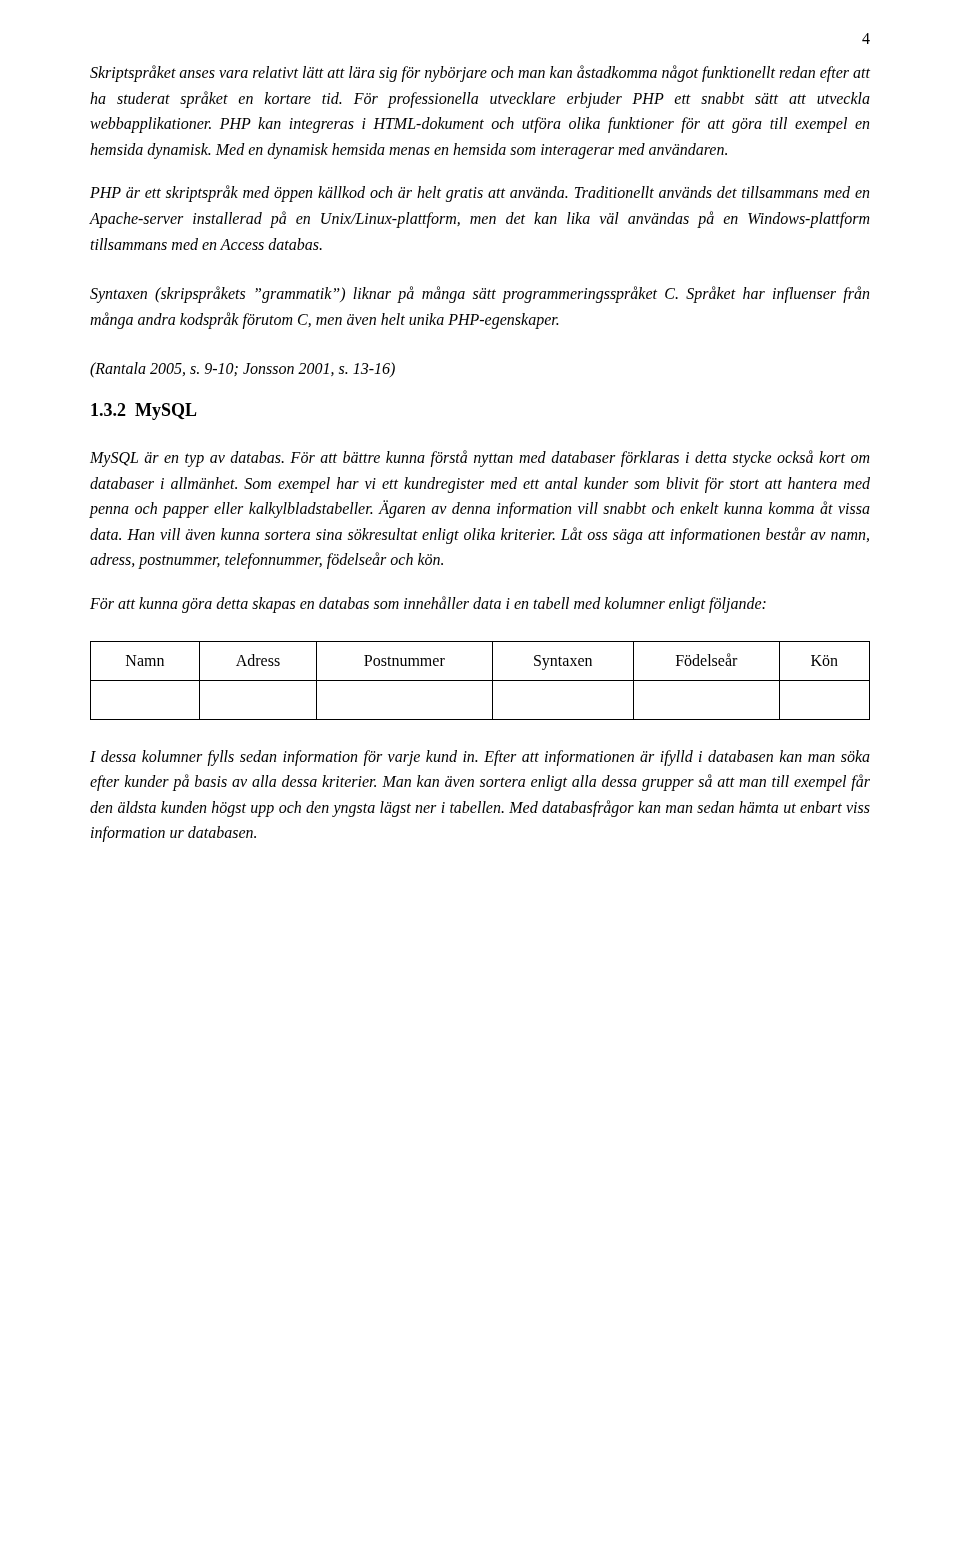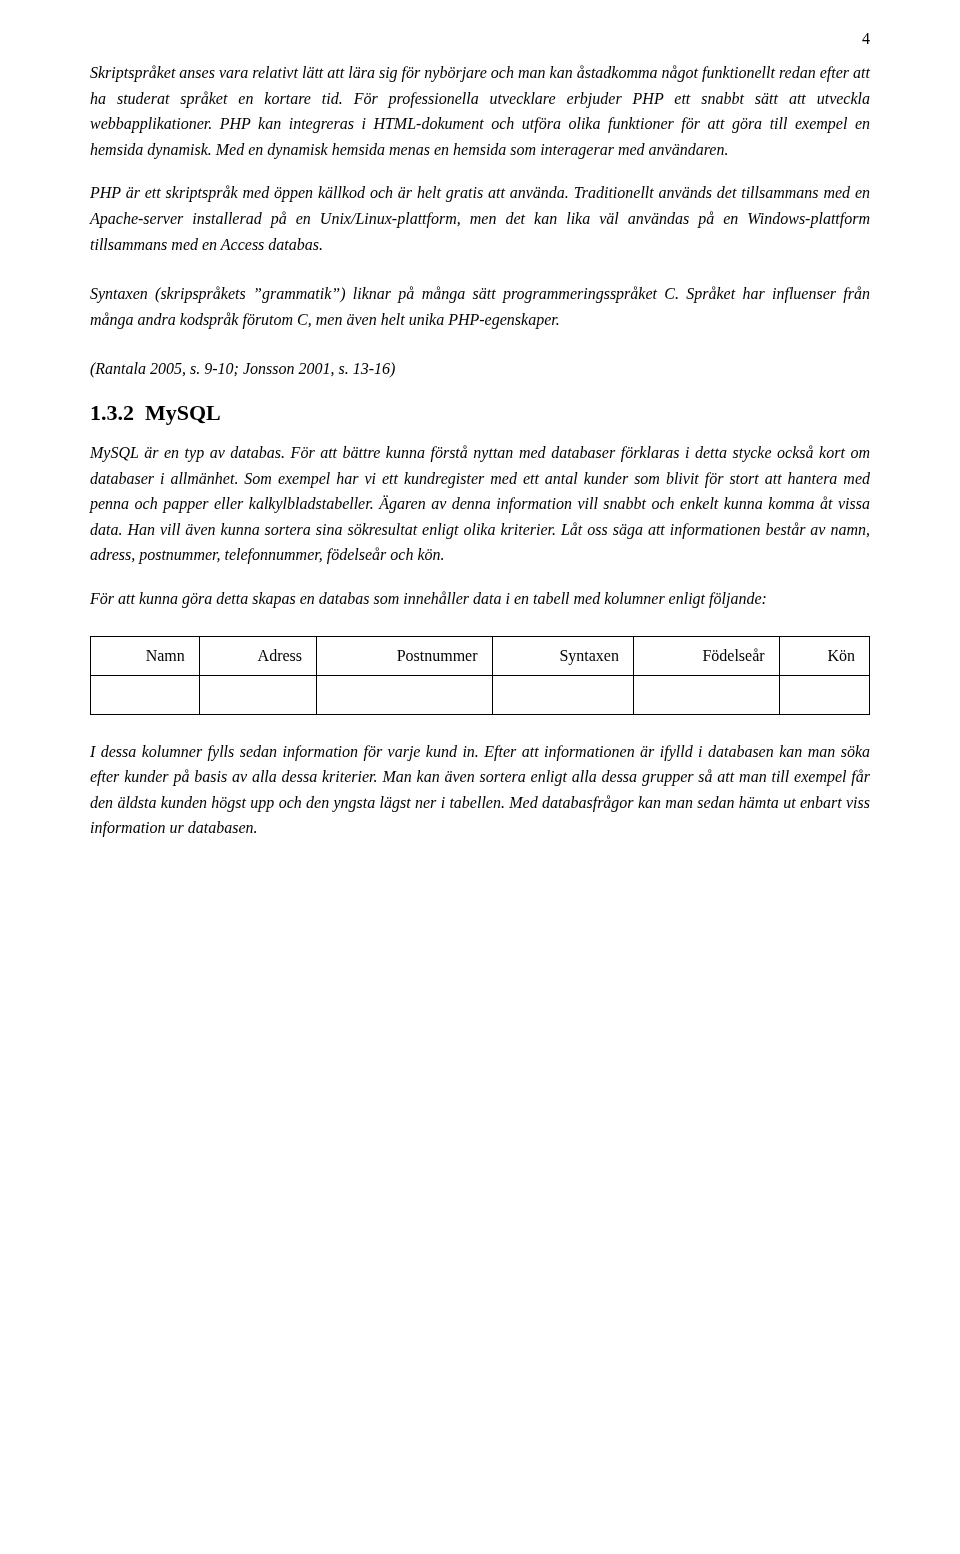--- a/index.html
+++ b/index.html
@@ -38,36 +38,36 @@
       margin-bottom: 18px;
       font-size: 16px;
       font-style: italic;
     }
 
     .paragraph-spacer {
       margin-bottom: 24px;
     }
 
     .section-heading {
-      font-size: 22px;
+      font-size: 18px;
       font-weight: bold;
-      margin-bottom: 14px;
+      margin-bottom: 24px;
       margin-top: 10px;
     }
 
     .table-container {
       width: 100%;
       margin: 24px 0;
       border-collapse: collapse;
     }
 
     .table-container td, .table-container th {
       border: 1px solid #000;
       padding: 10px 14px;
-      text-align: right;
+      text-align: center;
       font-size: 16px;
       font-family: "Times New Roman", Times, serif;
     }
 
     .table-container th {
       font-weight: normal;
     }
   </style>
 </head>
 <body>

